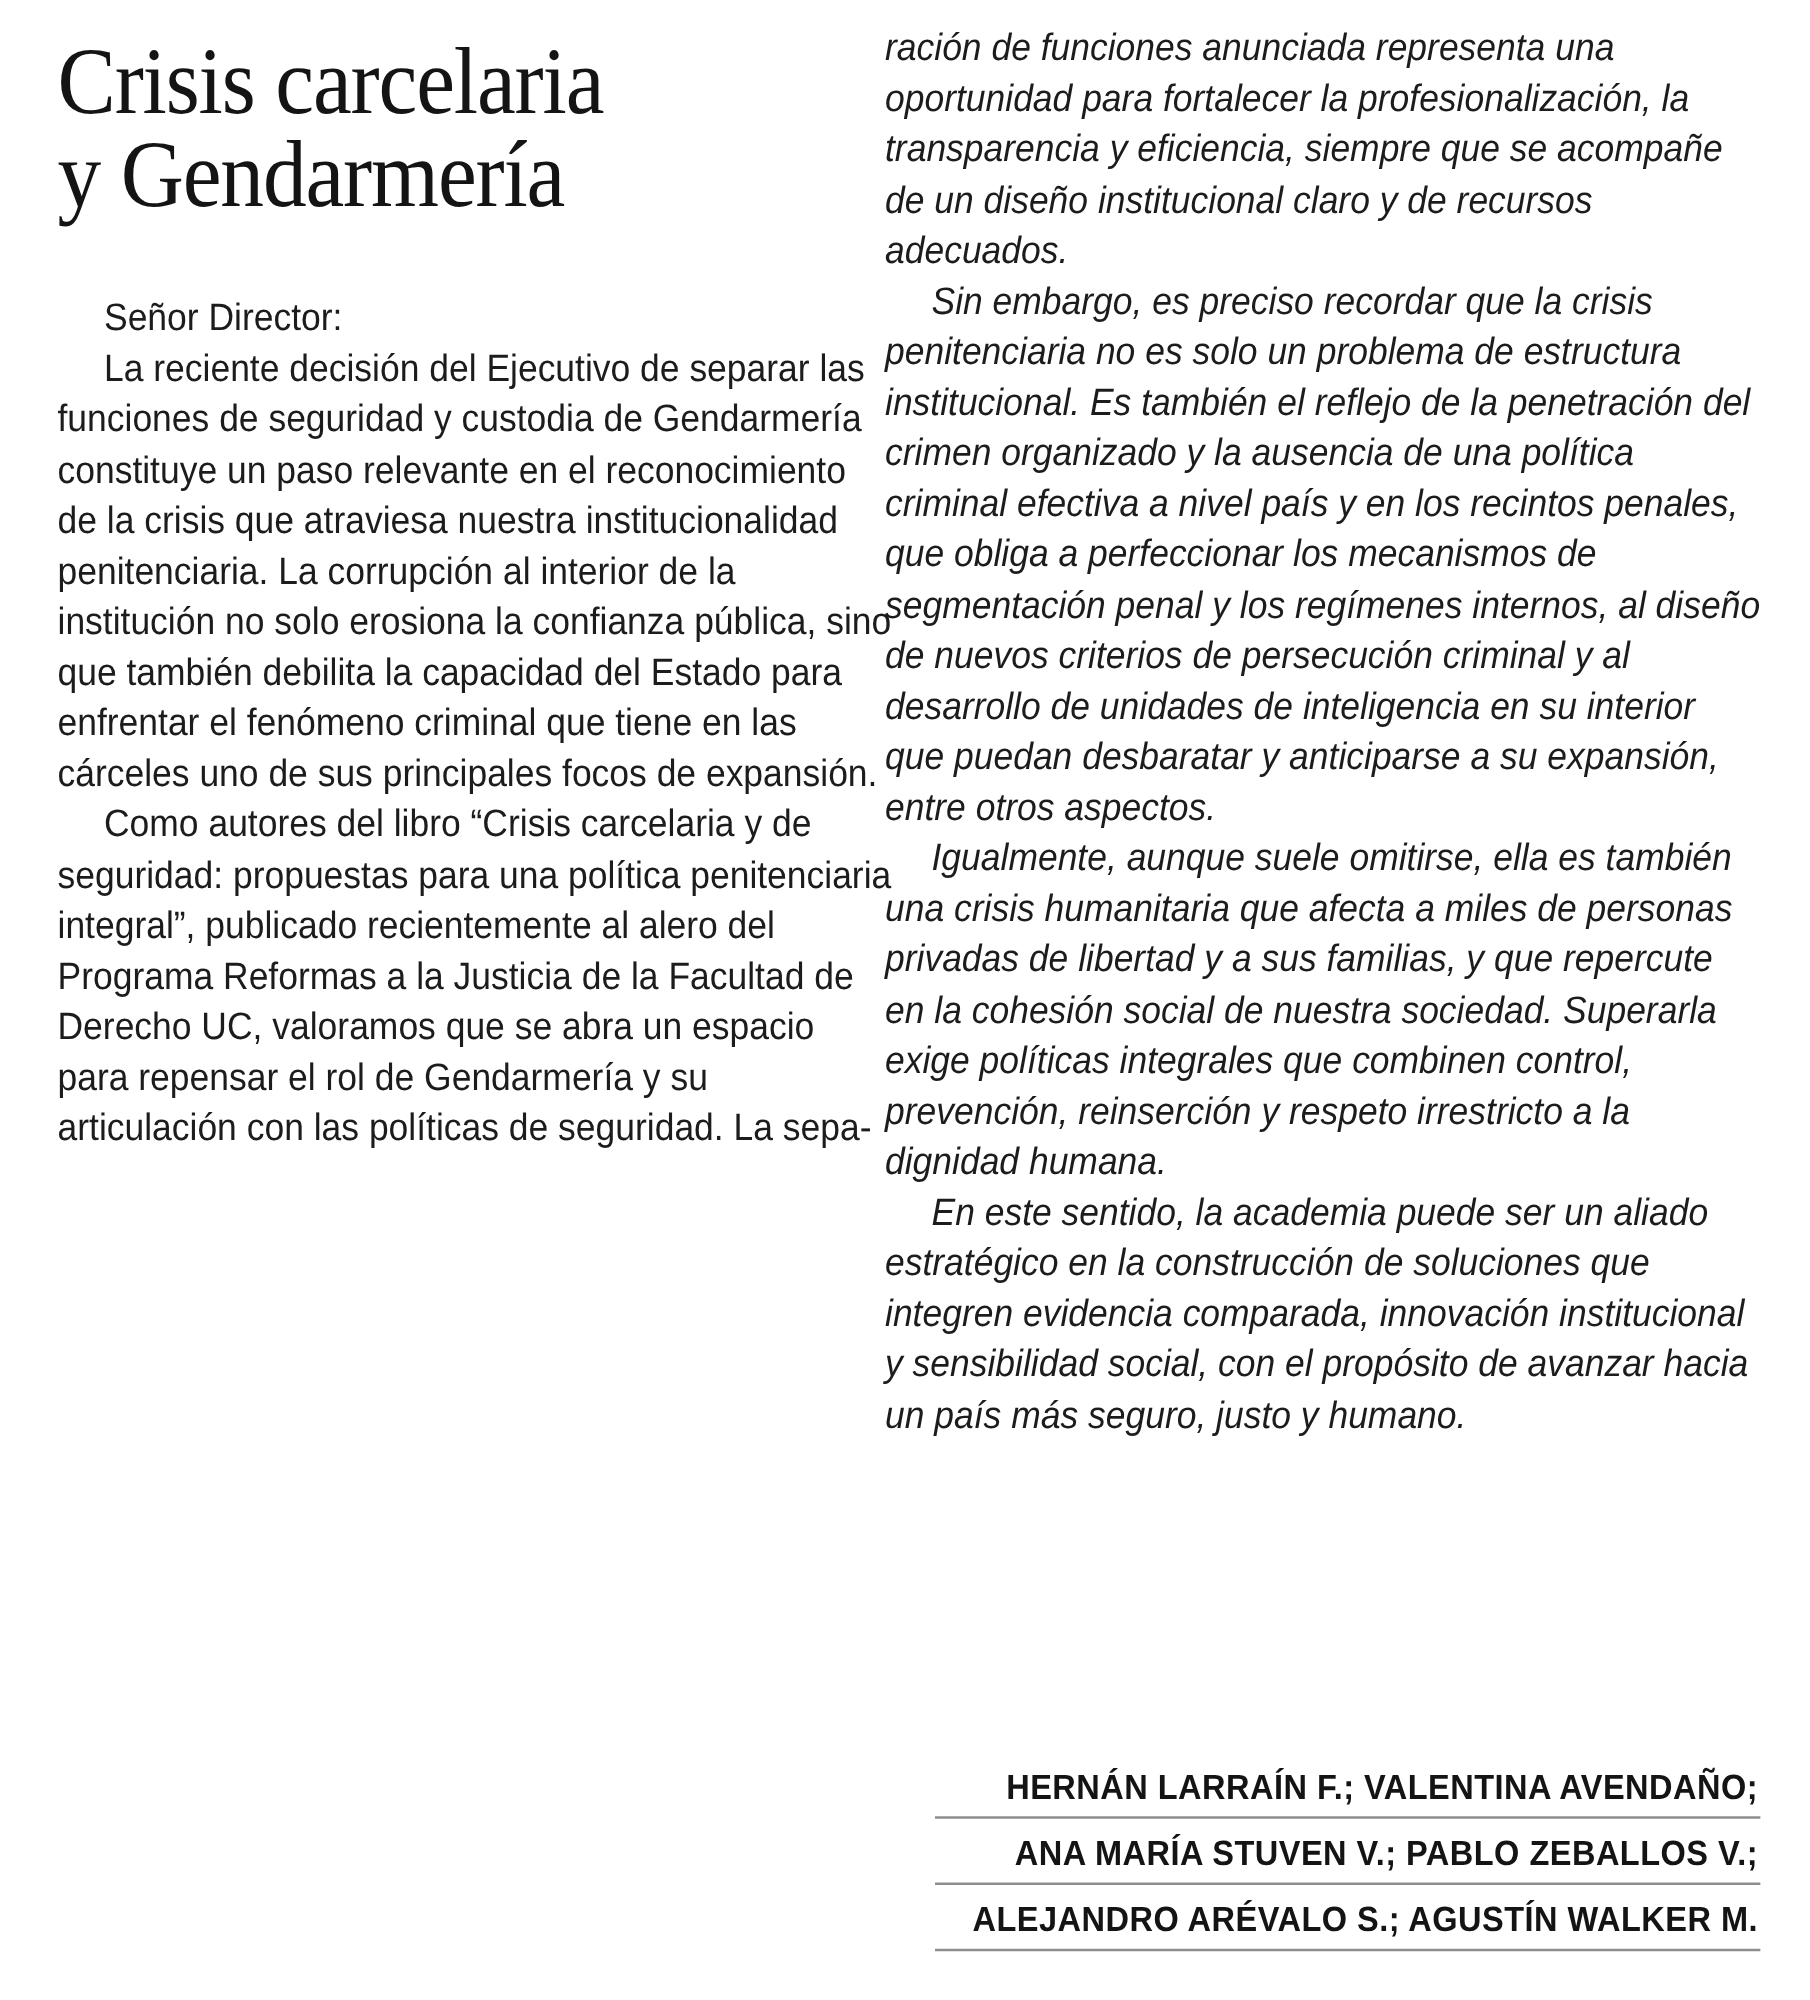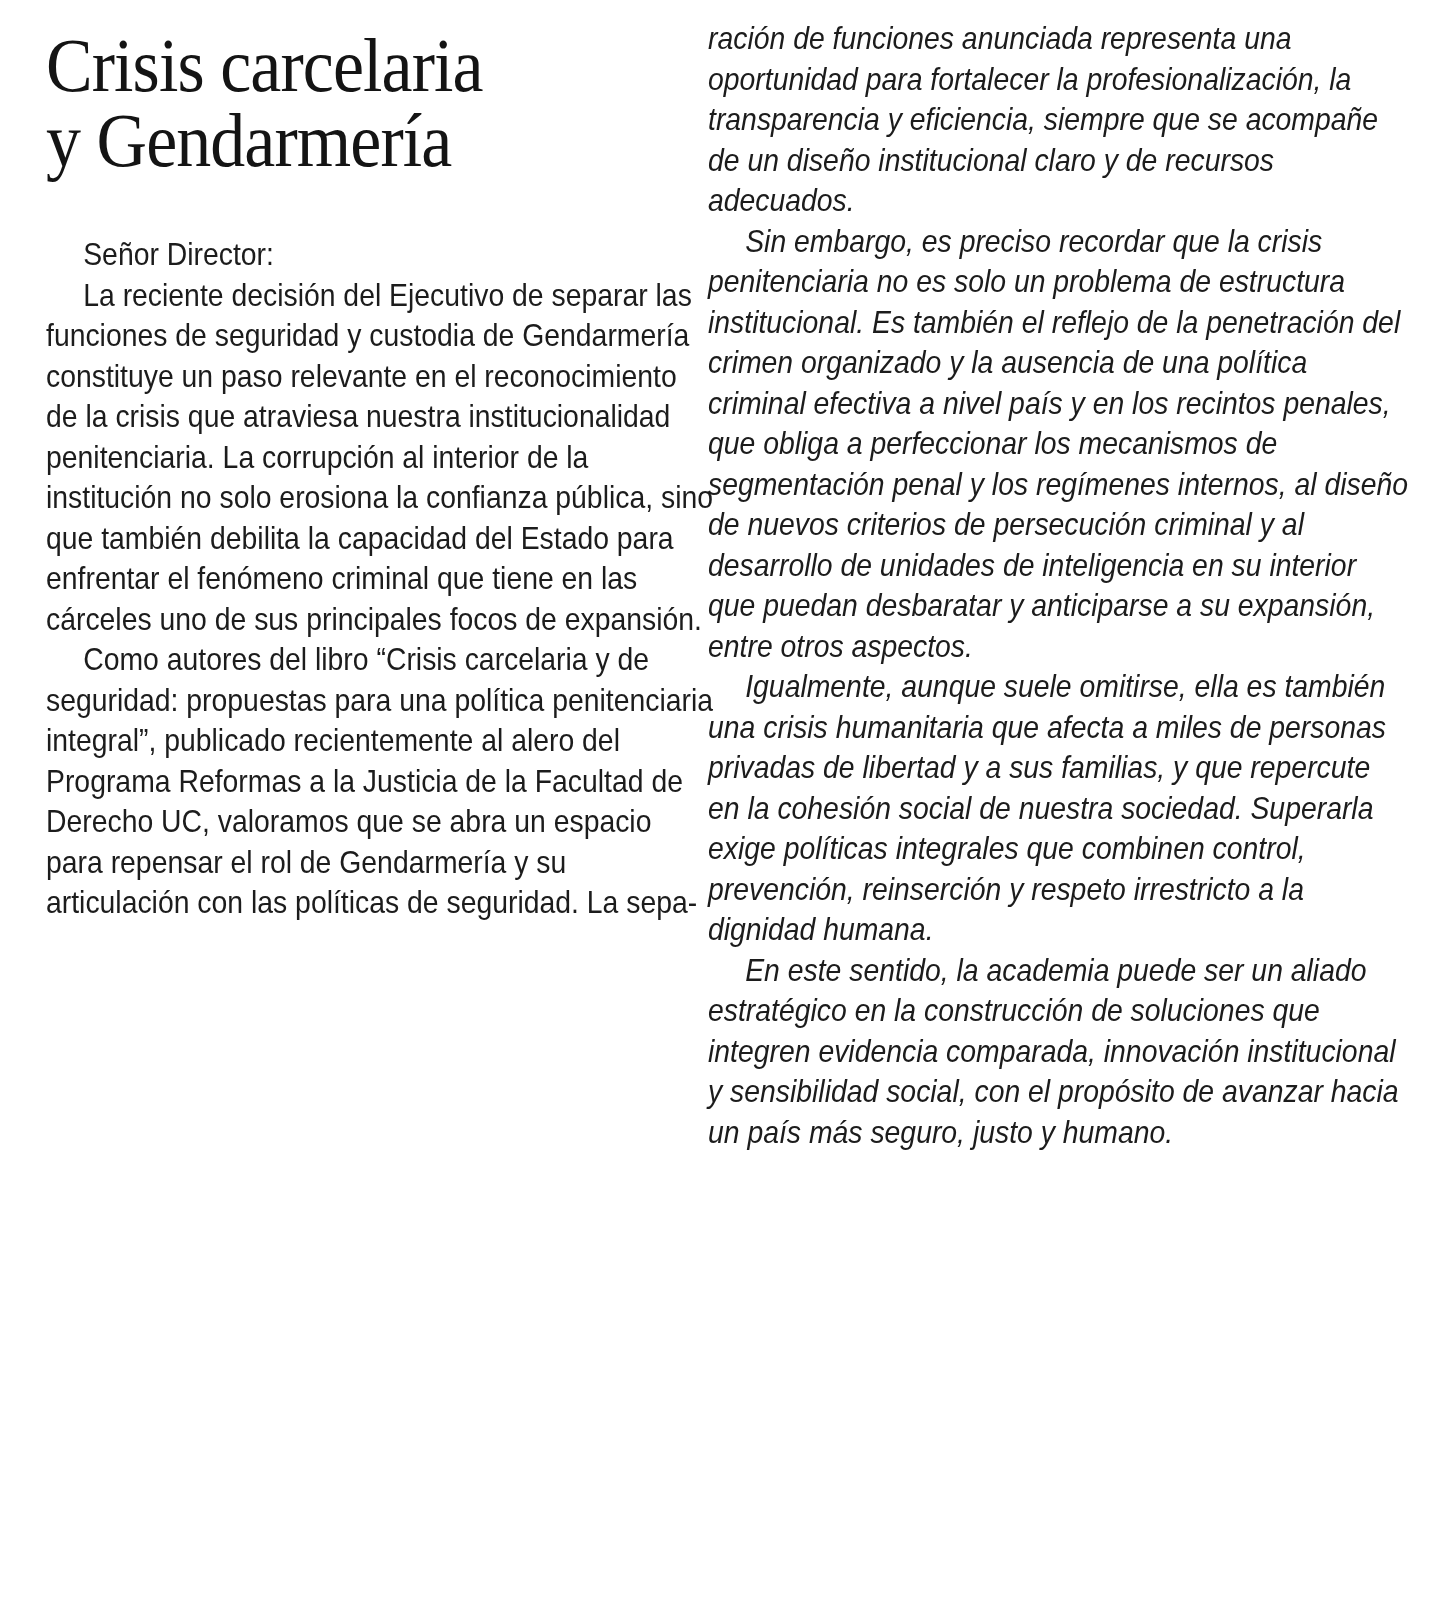--- a/index.html
+++ b/index.html
@@ -94,14 +94,23 @@
 
   <div class="col-right">
     <div class="bodytext body-right">
         <p class="noindent">ración de funciones anunciada representa una oportunidad para fortalecer la profesionalización, la transparencia y eficiencia, siempre que se acompañe de un diseño institucional claro y de recursos adecuados.</p>
         <p>Sin embargo, es preciso recordar que la crisis penitenciaria no es solo un problema de estructura institucional. Es también el reflejo de la penetración del crimen organizado y la ausencia de una política criminal efectiva a nivel país y en los recintos penales, que obliga a perfeccionar los mecanismos de segmentación penal y los regímenes internos, al diseño de nuevos criterios de persecución criminal y al desarrollo de unidades de inteligencia en su interior que puedan desbaratar y anticiparse a su expansión, entre otros aspectos.</p>
         <p>Igualmente, aunque suele omitirse, ella es también una crisis humanitaria que afecta a miles de personas privadas de libertad y a sus familias, y que repercute en la cohesión social de nuestra sociedad. Superarla exige políticas integrales que combinen control, prevención, reinserción y respeto irrestricto a la dignidad humana.</p>
         <p>En este sentido, la academia puede ser un aliado estratégico en la construcción de soluciones que integren evidencia comparada, innovación institucional y sensibilidad social, con el propósito de avanzar hacia un país más seguro, justo y humano.</p>
       </div>
   </div>
 
+  <div class="sig-wrap">
+    <div class="sig-inner">
+      <div class="signatures">
+          <div class="sig-line">HERNÁN LARRAÍN F.; VALENTINA AVENDAÑO;</div>
+          <div class="sig-line">ANA MARÍA STUVEN V.; PABLO ZEBALLOS V.;</div>
+          <div class="sig-line">ALEJANDRO ARÉVALO S.; AGUSTÍN WALKER M.</div>
+        </div>
+    </div>
+  </div>
 
 </div>
 
 </body></html>

